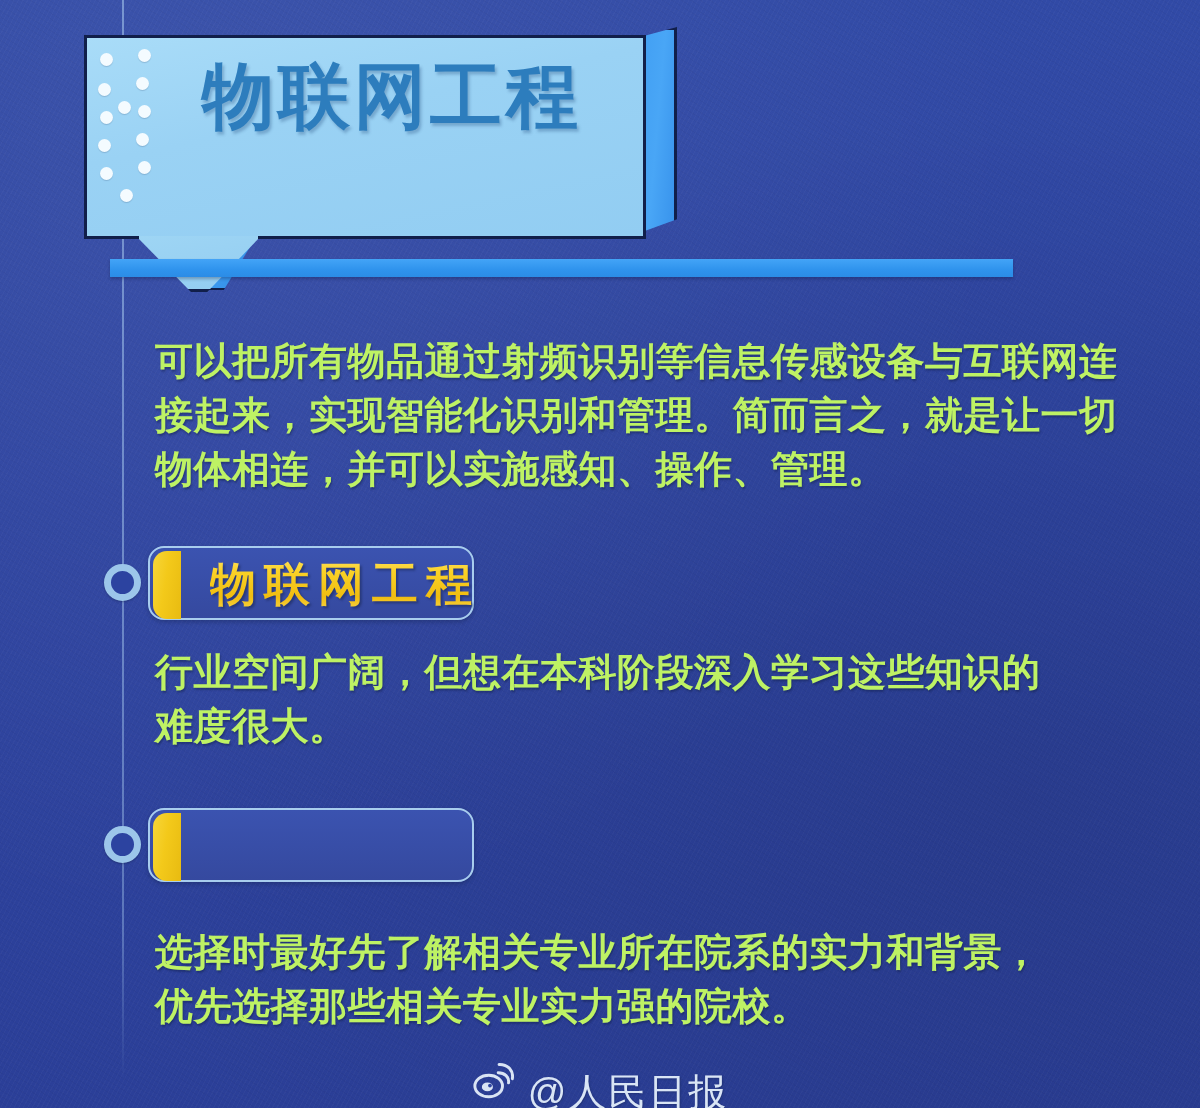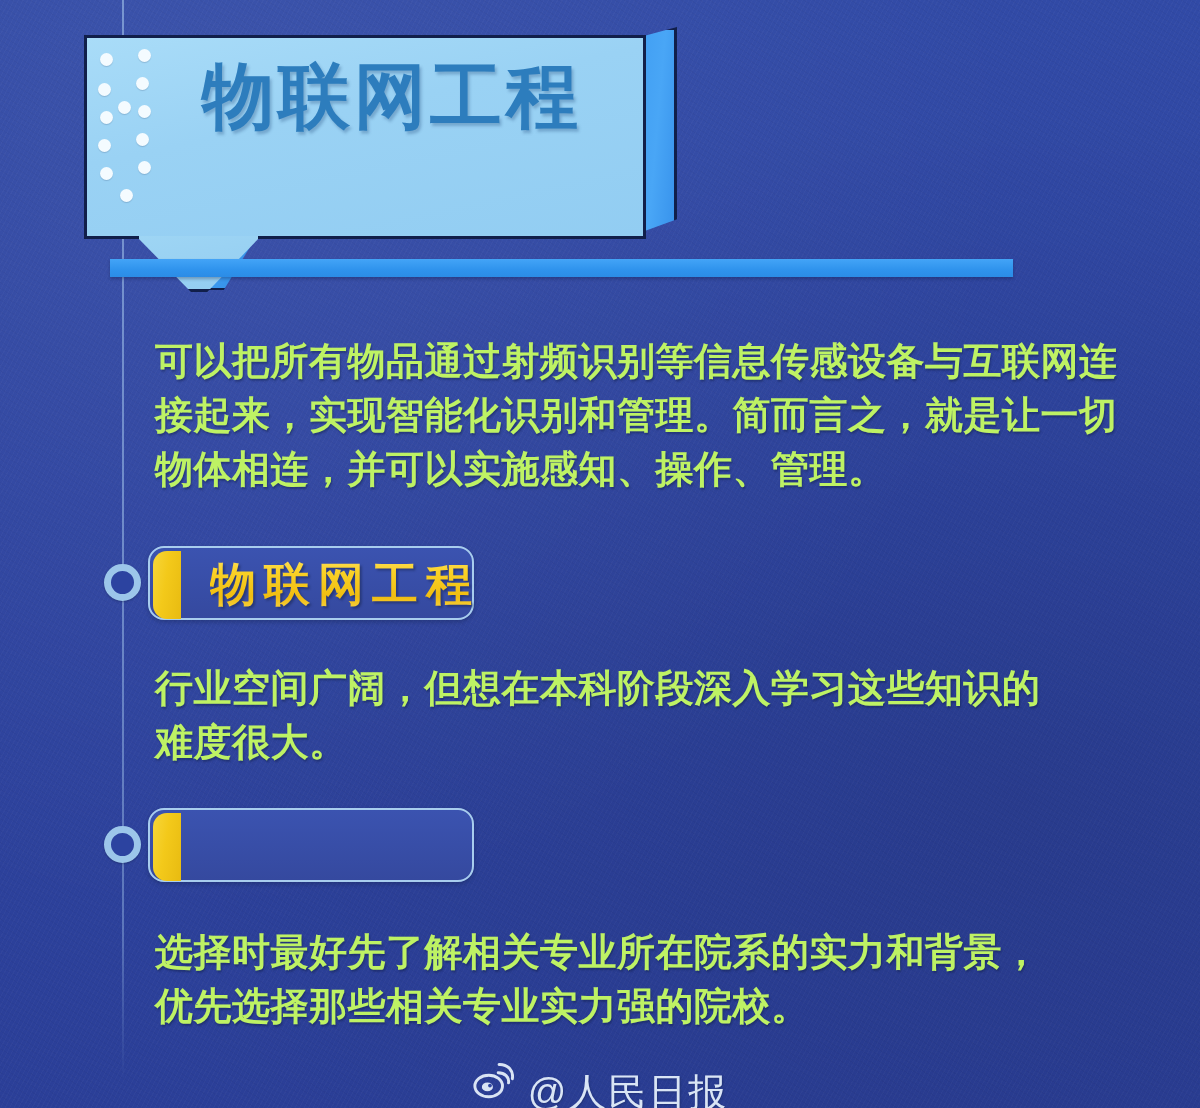--- a/index.html
+++ b/index.html
@@ -147,21 +147,21 @@
     position: absolute;
     left: 155px;
     color: #bef264;
     font-size: 38px;
     font-weight: 700;
     line-height: 1.42;
     letter-spacing: 0.5px;
     text-shadow: 1px 2px 2px rgba(14,28,66,0.40);
   }
   .para-intro { top: 335px; width: 985px; }
-  .para-jobs  { top: 662px; width: 890px; }
+  .para-jobs  { top: 646px; width: 890px; }
   .para-guide { top: 910px; width: 900px; margin-top: 16px; }
 
   
   .section-row {
     position: absolute;
     left: 104px;
     height: 74px;
   }
   .section-jobs  { top: 546px; }
   .section-guide { top: 808px; }

